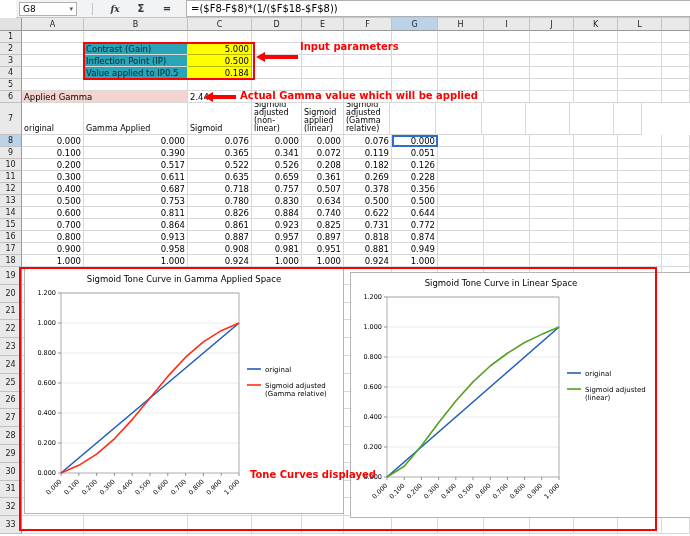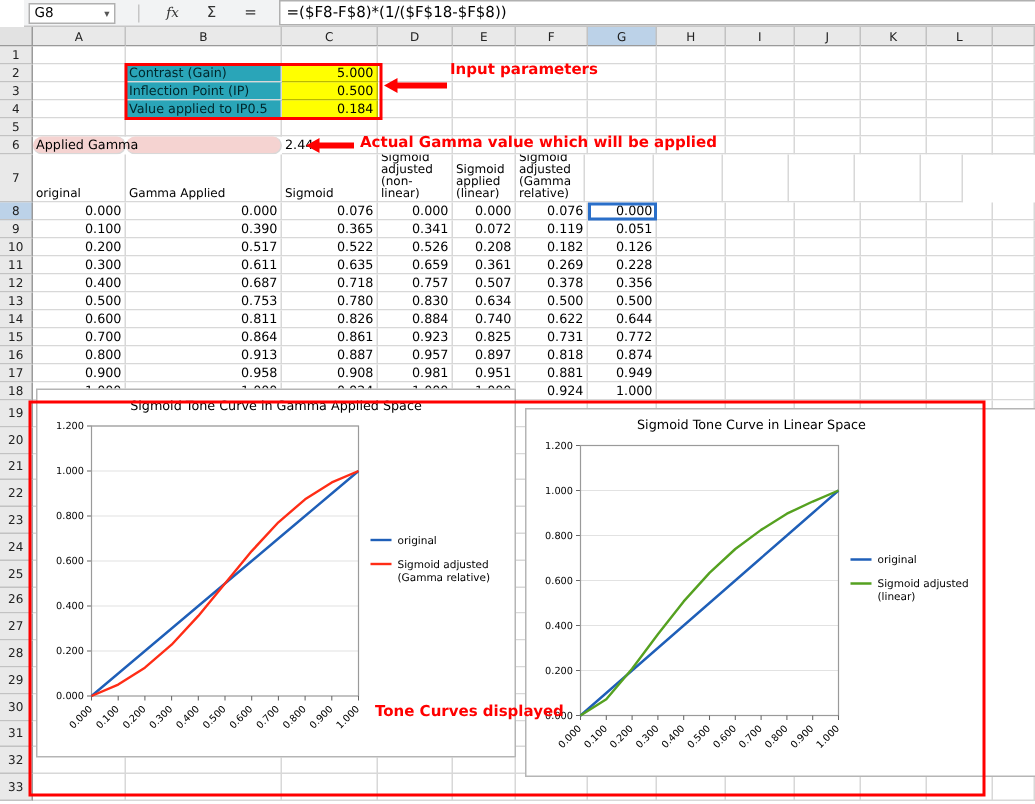--- a/index.html
+++ b/index.html
@@ -9,21 +9,21 @@
 
   
   .formula-bar { position:absolute; top:0; left:16px; width:690px; height:18px;
     background:#f2f3f4; border-bottom:1px solid #c6c6c6;
     display:flex; align-items:center; padding:1px 3px; gap:12px; }
   .name-box { width:58px; height:14px; background:#fff; border:1px solid #b0b0b0;
     font-size:9px; display:flex; align-items:center; padding:0 3px; }
   .name-box .txt { flex:1; }
   .nb-drop { font-size:7px; color:#555; }
   .fb-sep { width:1px; height:12px; background:#c6c6c6; margin:0 3px; }
-  .fb-icon { font-size:10px; color:#333; width:14px; text-align:center; cursor:default; }
+  .fb-icon { font-size:10px; color:#333; width:14px; text-align:center; cursor:default;font-weight:bold; }
   .fb-icon.fx { font-style:italic; font-family:"DejaVu Serif","Liberation Serif",serif; font-size:9px; }
   .formula-input { flex:1; height:17px; background:#fff; border:1px solid #b0b0b0;
     font-size:10px; padding:0 4px; display:flex; align-items:center;
     white-space:nowrap; overflow:hidden; }
 
   
   .sheet { position:absolute; top:18px; left:0; width:690px; bottom:0; overflow:hidden; }
   .colhdr-row { display:flex; height:13px; }
   .corner { width:22px; background:#e2e2e2; border-right:1px solid #9a9a9a; border-bottom:1px solid #9a9a9a; }
   .colhdr { background:#e9e9e9; border-right:1px solid #c2c2c2; border-bottom:1px solid #9a9a9a;
@@ -36,29 +36,29 @@
     display:flex; align-items:center; justify-content:center; flex:none; }
   .rowhdr.sel { background:#bcd2e8; }
   .cell { border-right:1px solid #d8d8d8; border-bottom:1px solid #d8d8d8; background:#fff;
     font-size:8.5px; padding:0 2px; display:flex; align-items:center;
     white-space:nowrap; overflow:hidden; flex:none; }
   .cA{width:62px}.cB{width:104px}.cC{width:64px}.cD{width:50px}.cE{width:42px}.cF{width:48px}
   .cG{width:46px}.cH{width:46px}.cI{width:46px}.cJ{width:44px}.cK{width:44px}.cL{width:44px}.cM{width:28px}
   .num { justify-content:flex-end; }
   .teal { background:#2aa5b8; color:#00272c; }
   .yellow { background:#ffff00; border-right:1px solid #b9b900; border-bottom:1px solid #b9b900; }
-  .pink { background:#f5d3d1;border-radius:6px; }
+  .pink { background:#f5d3d1; }
   .ovr { overflow:visible; position:relative; z-index:2; }
   .hdr7 { font-size:8px; line-height:1.0; white-space:normal; align-items:flex-end; padding-bottom:1px; }
   .ul { }
   .selcell { outline:2px solid #2a6fc9; outline-offset:-2px; z-index:3; }
 
   
   .chart { position:absolute; background:#fff; border:1px solid #b5b5b5; z-index:20; }
-  #chart-left  { left:24px;  top:259px; width:320px; height:246px; }
+  #chart-left  { left:24px;  top:268px; width:320px; height:246px; }
   #chart-right { left:350px; top:272px; width:360px; height:246px; }
   svg text { font-family:"DejaVu Sans","Liberation Sans",sans-serif; }
 
   
   .ann-box { position:absolute; border:2px solid #ff0000; z-index:30; pointer-events:none; }
   #box-inputs { left:83px; top:42px; width:172px; height:38px; }
   #box-charts { left:19px; top:267px; width:638px; height:264px; }
   .ann-text { position:absolute; color:#ff0000; font-weight:bold; font-size:10px;
     z-index:31; white-space:nowrap; }
   .ann-arrow { position:absolute; z-index:31; }

